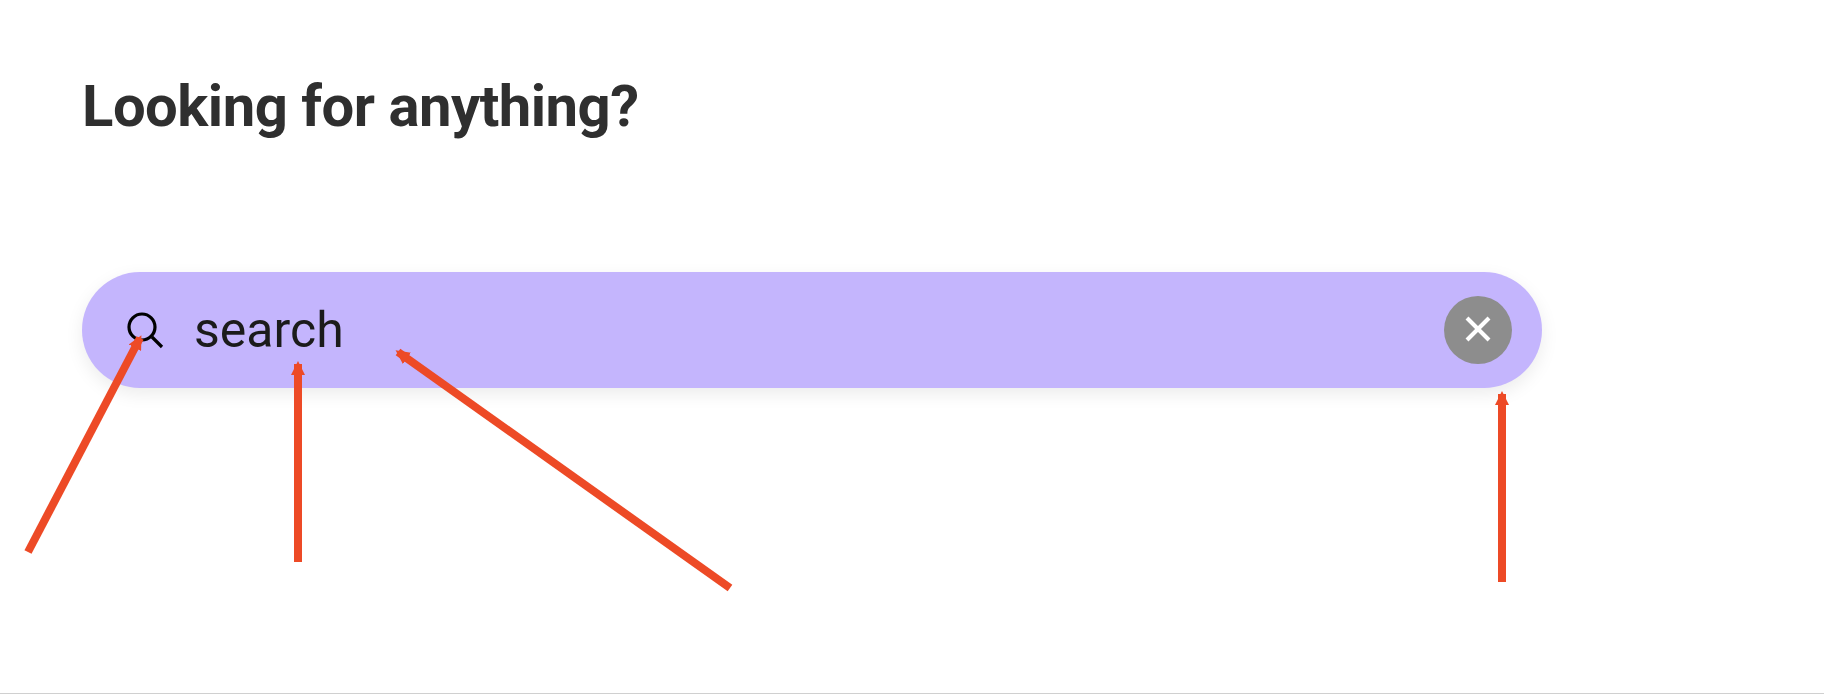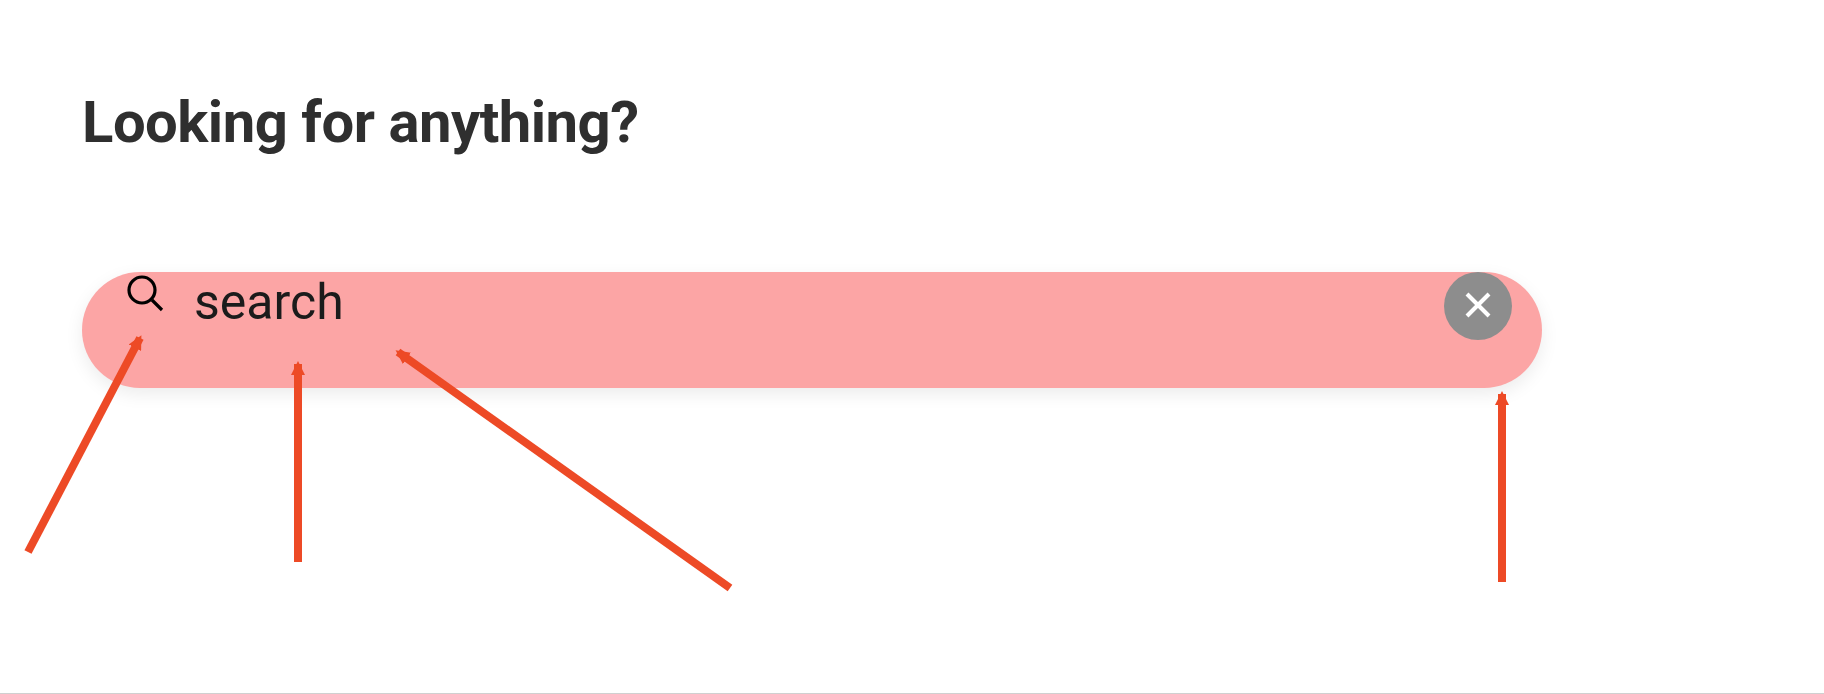--- a/index.html
+++ b/index.html
@@ -11,38 +11,38 @@
       width: 1824px;
       height: 694px;
       background: #ffffff;
       font-family: -apple-system, BlinkMacSystemFont, "Segoe UI", Roboto, "Helvetica Neue", Arial, sans-serif;
       position: relative;
       overflow: hidden;
       border-bottom: 1px solid #d0d0d0;
     }
     .heading {
       position: absolute;
-      top: 88px;
+      top: 72px;
       left: 82px;
       font-size: 58px;
       font-weight: 700;
       color: #2f2f2f;
       letter-spacing: -0.5px;
     }
     .search-container {
       position: absolute;
       top: 272px;
       left: 82px;
       width: 1460px;
       height: 116px;
-      background: #fca5a5;
+      background: #c4b5fd;
       border-radius: 58px;
       box-shadow: 0 6px 18px rgba(0,0,0,0.08);
       display: flex;
-      align-items: flex-start;
+      align-items: center;
       padding: 0 30px 0 42px;
     }
     .search-icon {
       flex: 0 0 auto;
       width: 42px;
       height: 42px;
       display: flex;
       align-items: center;
       justify-content: center;
     }

